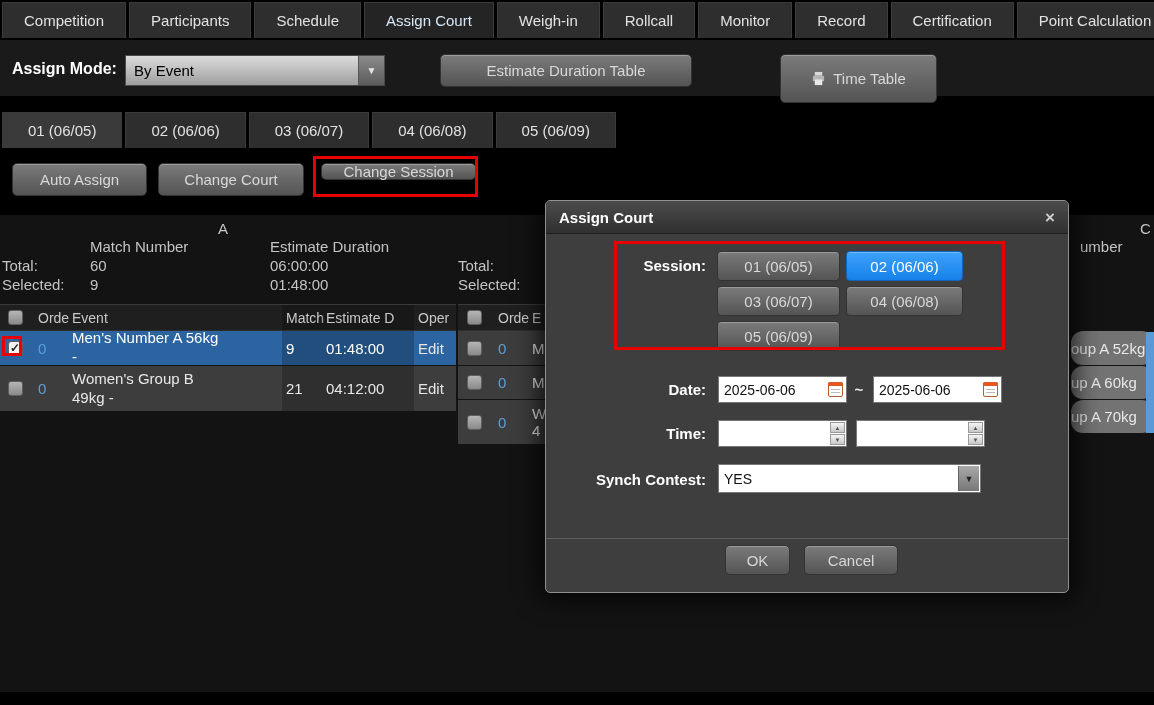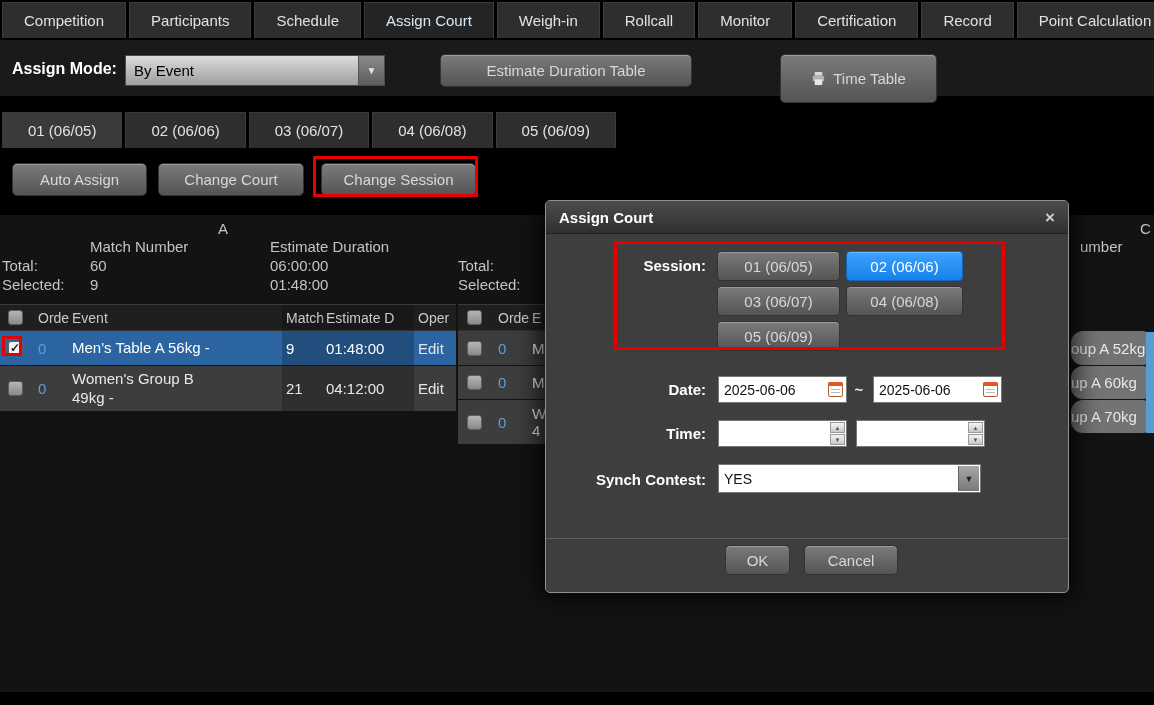--- a/index.html
+++ b/index.html
@@ -30,21 +30,21 @@
 
   
   .sessiontabs { position:absolute; left:2px; top:112px; display:flex; gap:3px; }
   .stab { height:36px; padding:0 25px; background:#2e2e2e; border:1px solid #3a3a3a; border-bottom:none;
           color:#e2e2e2; display:flex; align-items:center; }
   .stab.active { background:#3a3a3a; }
 
   
   .auto-assign { position:absolute; left:12px; top:163px; width:135px; height:33px; }
   .change-court { position:absolute; left:158px; top:163px; width:146px; height:33px; }
-  .change-session { position:absolute; left:321px; top:163px; width:155px; height:33px; }
+  .change-session { position:absolute; left:321px; top:163px; width:155px; height:17px; }
   .red-box-session-btn { position:absolute; left:313px; top:156px; width:165px; height:41px;
                          border:3px solid #e60000; z-index:5; pointer-events:none; }
 
   
   .content-bg { position:absolute; left:0; top:215px; width:100%; height:477px; background:#131313; }
   .sum-text { position:absolute; color:#c4c4c4; }
 
   
   .tableA { position:absolute; left:0; top:304px; width:456px; z-index:1; }
   .tableB { position:absolute; left:458px; top:304px; width:240px; z-index:1; }
@@ -120,22 +120,22 @@
 <div class="screen">
 
   <div class="topnav">
     <div class="tab">Competition</div>
     <div class="tab">Participants</div>
     <div class="tab">Schedule</div>
     <div class="tab active">Assign Court</div>
     <div class="tab">Weigh-in</div>
     <div class="tab">Rollcall</div>
     <div class="tab">Monitor</div>
+    <div class="tab">Record</div>
     <div class="tab">Certification</div>
-    <div class="tab">Record</div>
     <div class="tab">Point Calculation</div>
   </div>
 
   <div class="toolbar-band"></div>
   <span class="assign-mode-label">Assign Mode:</span>
   <div class="dropdown">
     <span class="dd-value">By Event</span>
     <span class="dd-arrow">▼</span>
   </div>
   <div class="btn est-btn">
@@ -196,21 +196,21 @@
     </div>
     <div class="trow selected r35">
       <div class="cell c0">
         <div class="checkbox checked">
             <span>✓</span>
           </div>
         <div class="cb-redbox"></div>
       </div>
       <div class="cell c1 order-num">0</div>
       <div class="cell c2">
-          <span class="event-text">Men's Table A 56kg -</span>
+          <span class="event-text">Men's Number A 56kg -</span>
         </div>
       <div class="cell c3 shade">9</div>
       <div class="cell c4 shade">01:48:00</div>
       <div class="cell c5">
           <span class="edit-link">Edit</span>
         </div>
     </div>
     <div class="trow r46">
       <div class="cell c0">
           <div class="checkbox"></div>

